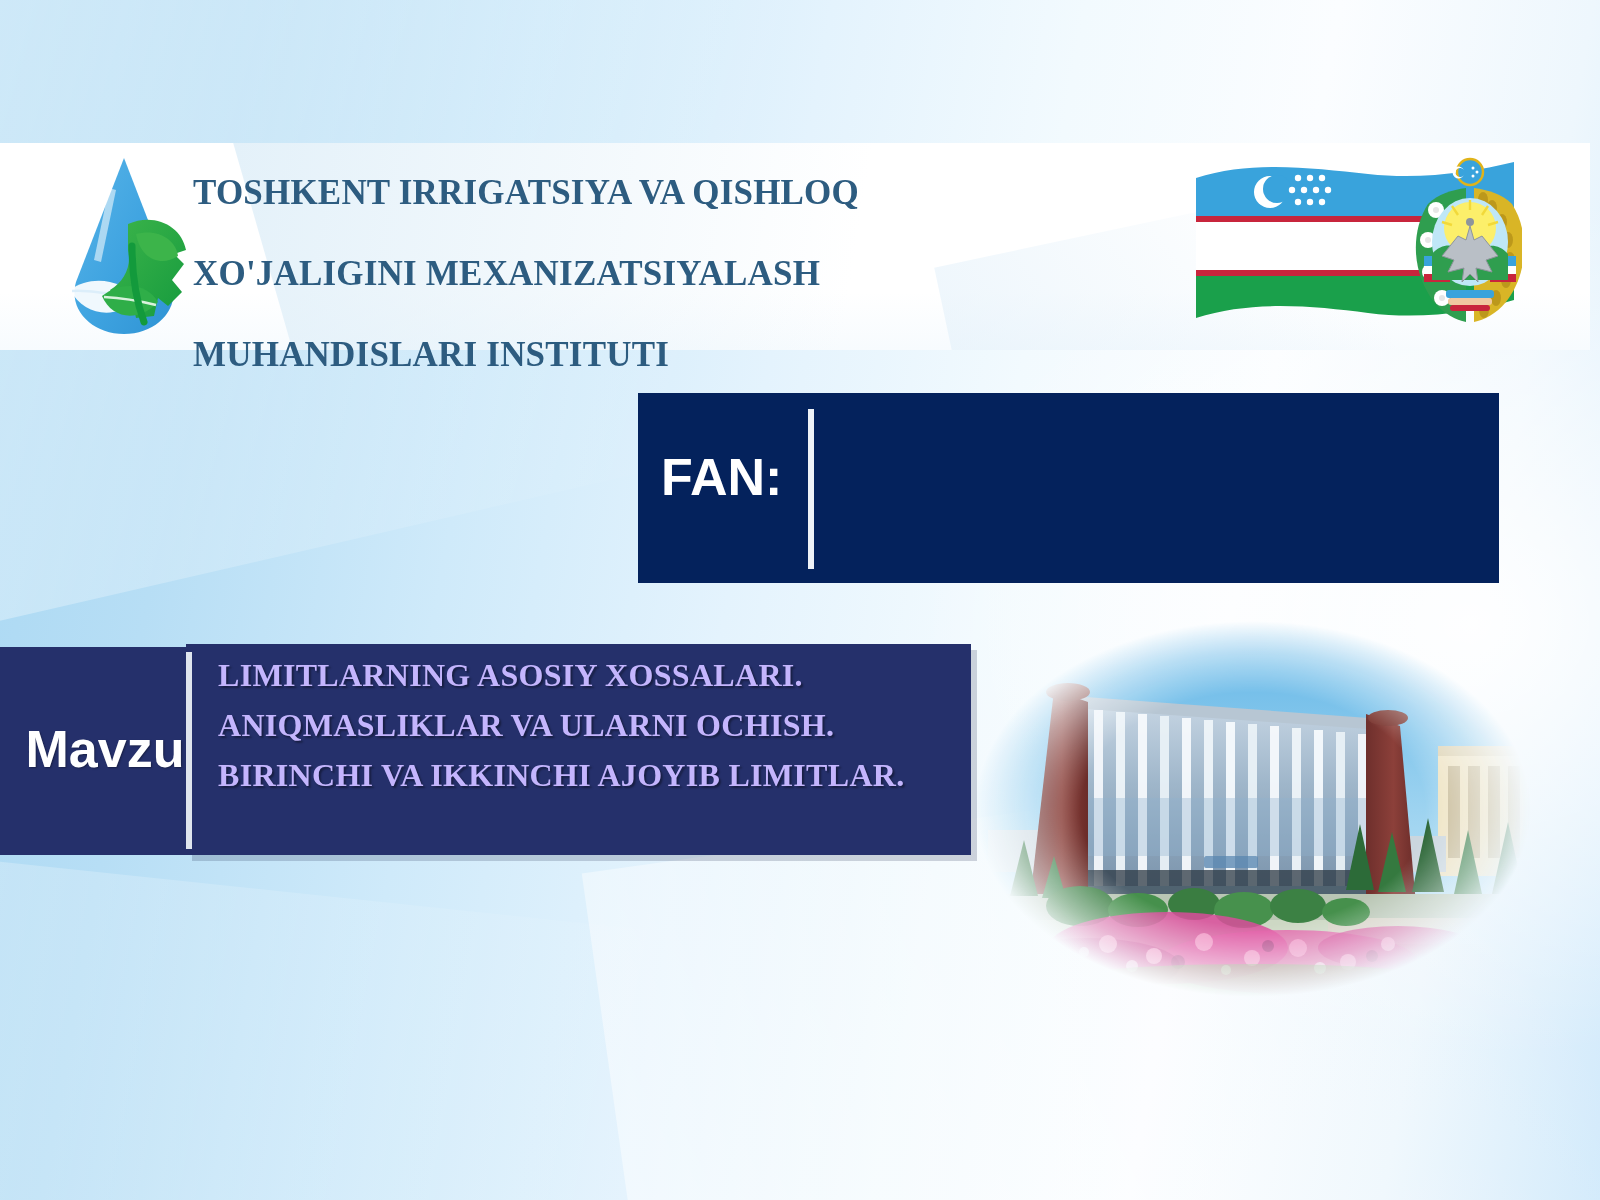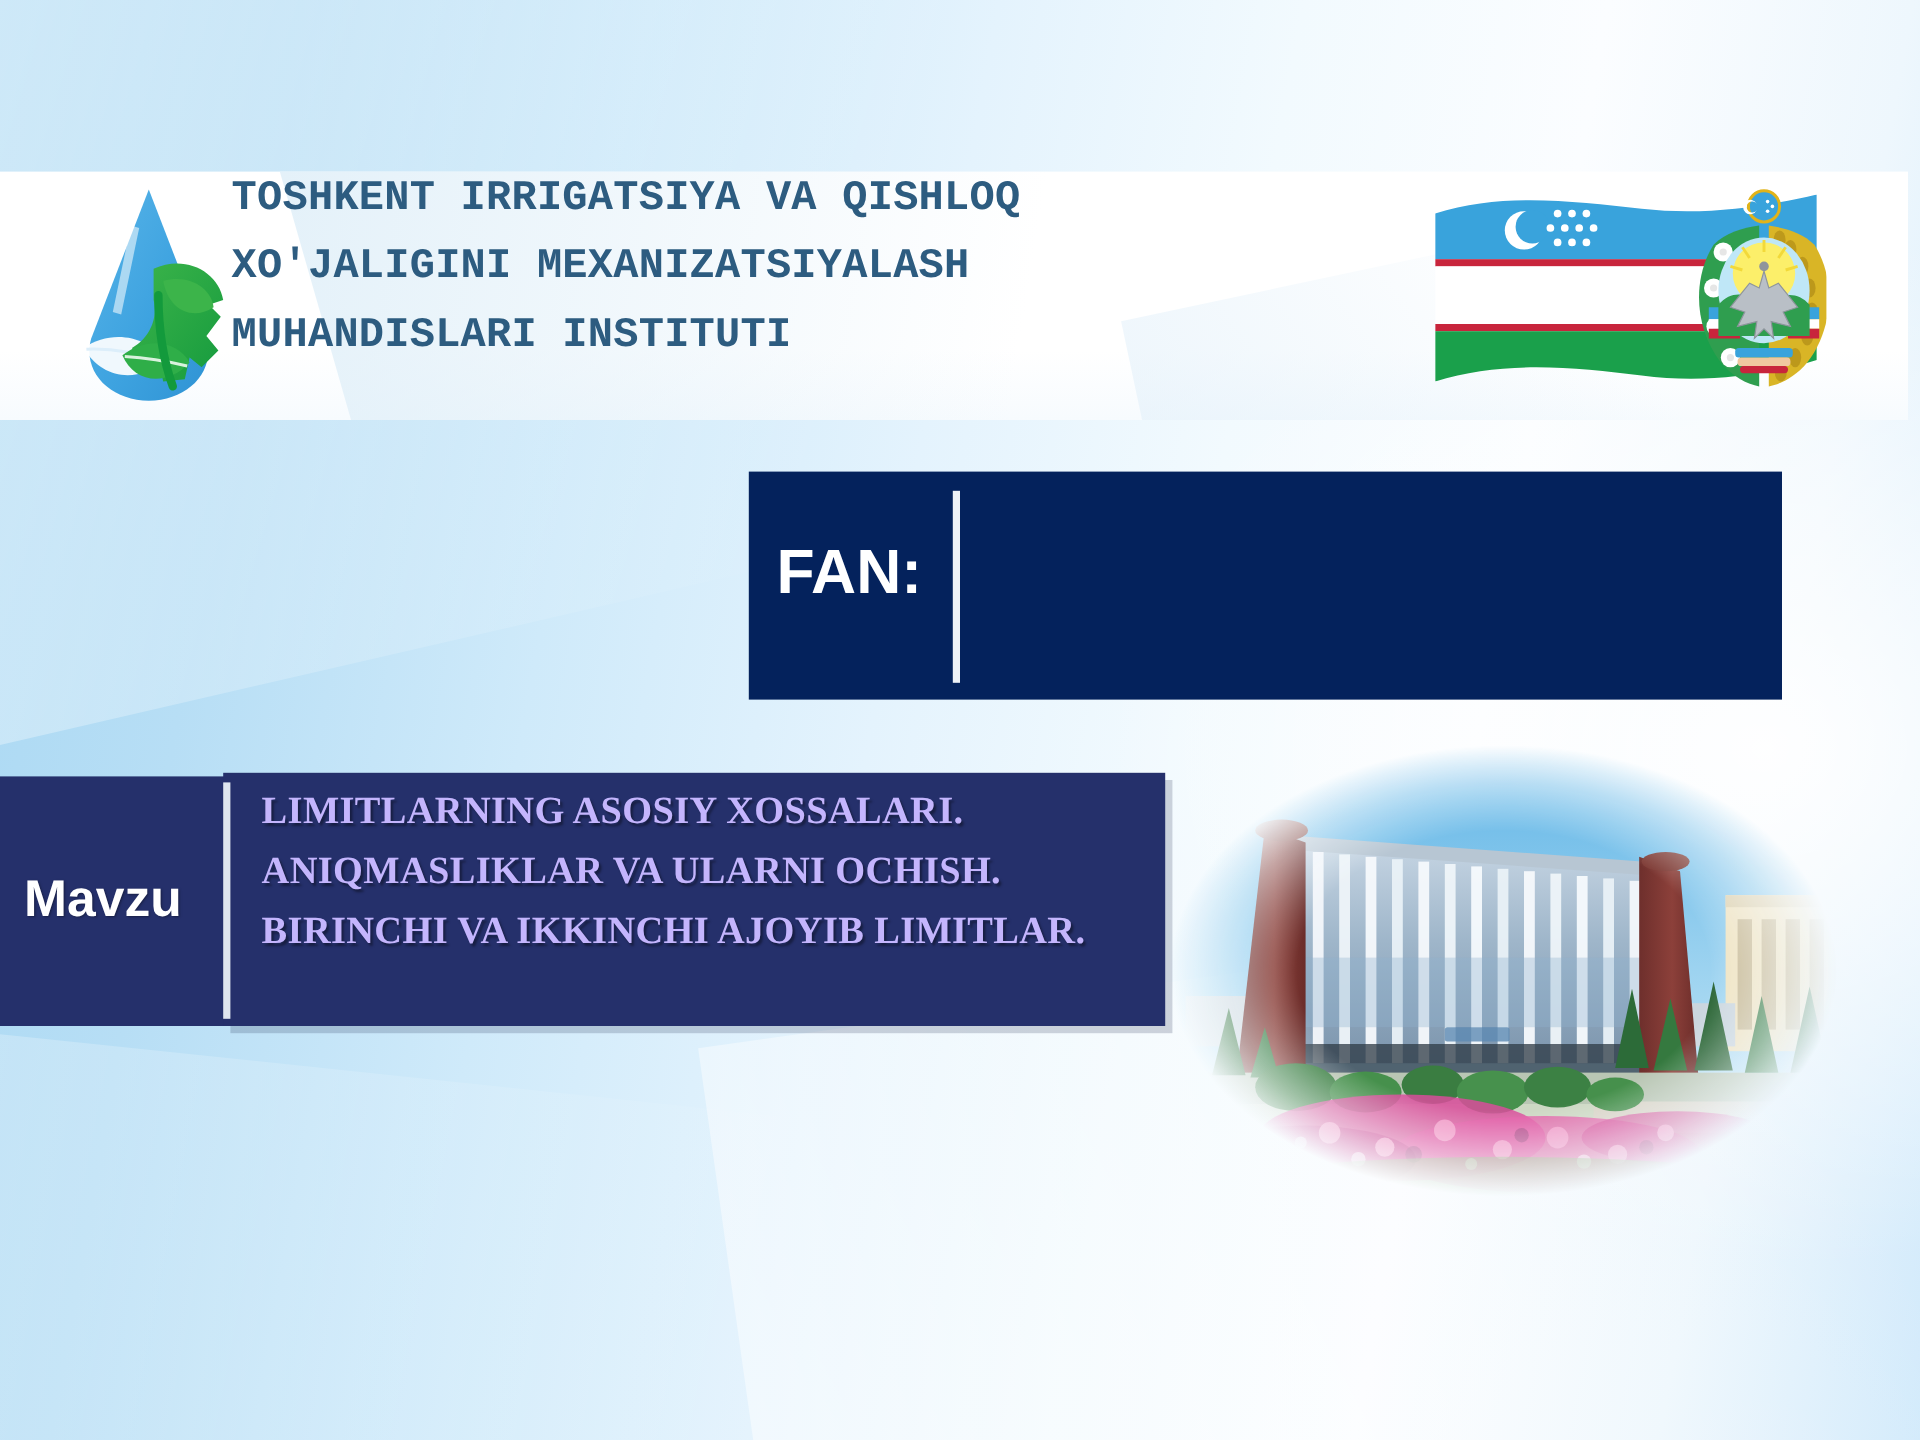--- a/index.html
+++ b/index.html
@@ -45,30 +45,30 @@
     background:linear-gradient(115deg, rgba(222,238,248,.85), rgba(255,255,255,0) 62%);
     transform:rotate(-16deg);
   }
   #header-band .band-swoosh2{
     position:absolute;left:980px;top:40px;width:760px;height:520px;
     background:linear-gradient(65deg, rgba(226,240,250,.9), rgba(255,255,255,0) 60%);
     transform:rotate(-12deg);
   }
   #logo-mark{position:absolute;left:62px;top:150px;width:130px;height:190px;}
   #inst-name{
-    position:absolute;left:193px;top:137px;width:880px;
-    color:#2d5c80;font-size:35px;font-weight:700;line-height:57px;
+    position:absolute;left:193px;top:152px;width:880px;
+    color:#2d5c80;font-size:35px;font-weight:700;line-height:81px;
     letter-spacing:.2px;white-space:pre-line;
-    font-family:Liberation Mono, monospace;
+    font-family:Liberation Serif, serif;
   }
   #flag-emblem{position:absolute;left:1192px;top:150px;width:330px;height:195px;}
 
   
   #fan-banner{
-    position:absolute;left:624px;top:393px;width:861px;height:190px;
+    position:absolute;left:638px;top:393px;width:861px;height:190px;
     background:#04225c;
   }
   #fan-label{
     position:absolute;left:23px;top:55px;
     color:#ffffff;font-size:52px;font-weight:700;letter-spacing:0px;
     line-height:58px;
   }
   #fan-divider{
     position:absolute;left:170px;top:16px;width:6px;height:160px;
     background:#eef2f7;
@@ -79,22 +79,23 @@
     line-height:56px;
   }
 
   
   #mavzu-label-box{
     position:absolute;left:0;top:647px;width:212px;height:208px;
     background:#25306b;
   }
   #mavzu-label{
     position:absolute;left:20px;top:77px;width:170px;
-    color:#ffffff;font-size:43px;font-weight:700;line-height:50px;
+    color:#ffffff;font-size:52px;font-weight:700;line-height:50px;
     text-shadow:1px 1px 2px rgba(0,0,0,.35);
+    text-align:center;
   }
   #topic-box{
     position:absolute;left:186px;top:644px;width:785px;height:211px;
     background:#25306b;
     box-shadow:6px 6px 0 rgba(10,20,60,.18);
   }
   #topic-divider{
     position:absolute;left:0px;top:8px;width:6px;height:197px;
     background:#dfe5ee;
   }

